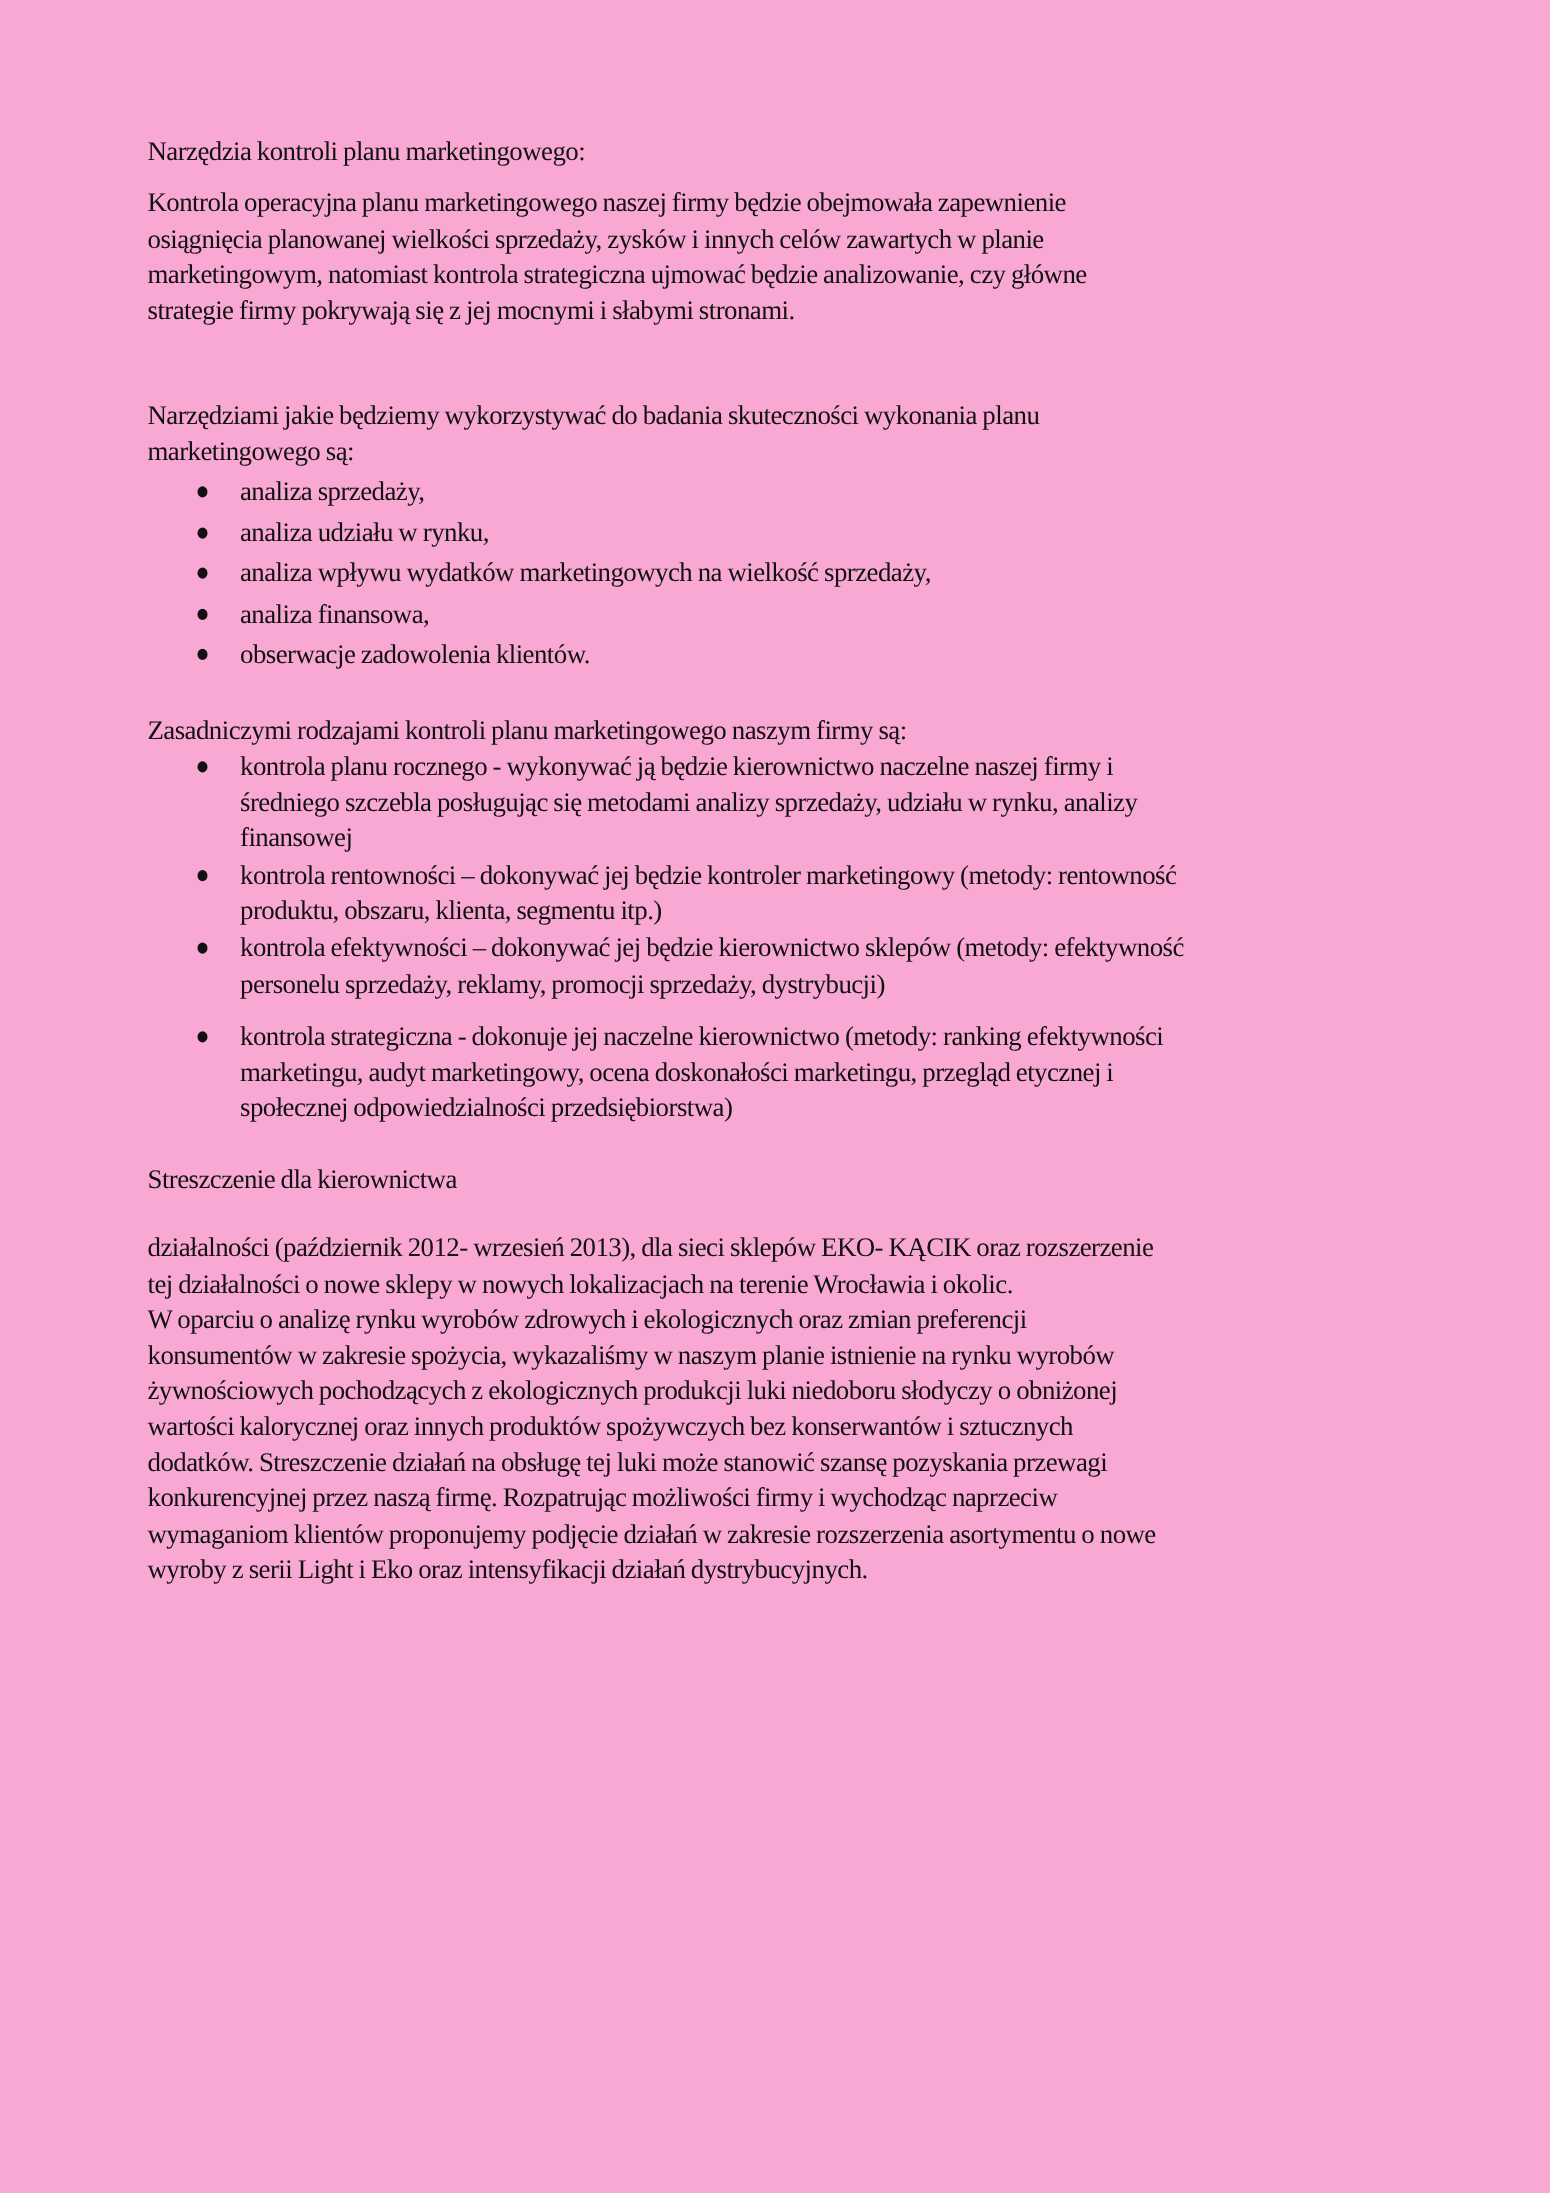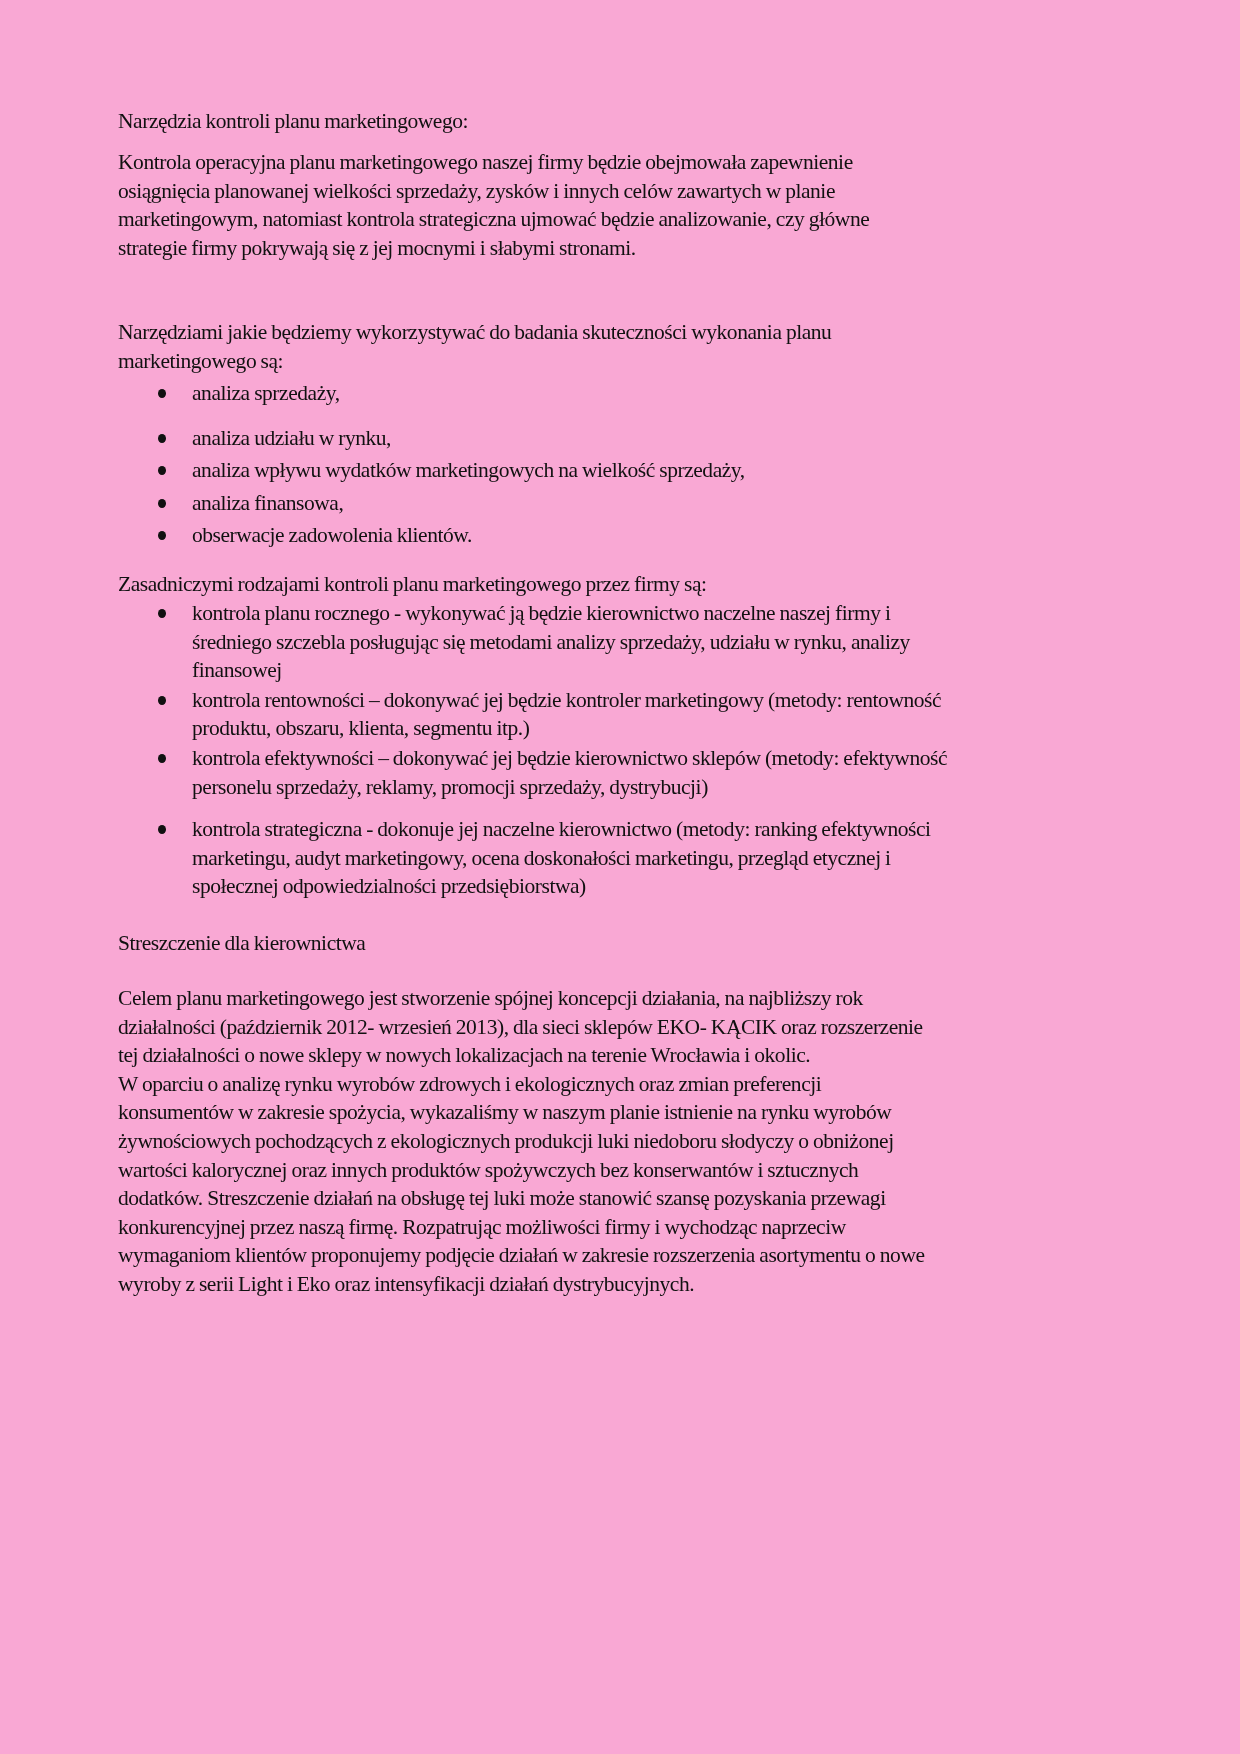--- a/index.html
+++ b/index.html
@@ -79,40 +79,40 @@
   <p class="block" style="top:318px;">
     <span class="line">Narzędziami jakie będziemy wykorzystywać do badania skuteczności wykonania planu</span>
     <span class="line">marketingowego są:</span>
   </p>
 
   <ul class="bullets" style="top:379px;">
     <li>
       <span class="dot"></span>
       <span class="line">analiza sprzedaży,</span>
     </li>
-    <li style="margin-top:16px;">
+    <li style="margin-top:4px;">
       <span class="dot"></span>
       <span class="line">analiza udziału w rynku,</span>
     </li>
     <li style="margin-top:4px;">
       <span class="dot"></span>
       <span class="line">analiza wpływu wydatków marketingowych na wielkość sprzedaży,</span>
     </li>
     <li style="margin-top:4px;">
       <span class="dot"></span>
       <span class="line">analiza finansowa,</span>
     </li>
     <li style="margin-top:4px;">
       <span class="dot"></span>
       <span class="line">obserwacje zadowolenia klientów.</span>
     </li>
   </ul>
 
   <p class="block" style="top:570px;">
-    <span class="line">Zasadniczymi rodzajami kontroli planu marketingowego przez firmy są:</span>
+    <span class="line">Zasadniczymi rodzajami kontroli planu marketingowego naszym firmy są:</span>
   </p>
 
   <ul class="bullets" style="top:599px;">
     <li>
       <span class="dot"></span>
       <span class="line">kontrola planu rocznego - wykonywać ją będzie kierownictwo naczelne naszej firmy i</span>
       <span class="line">średniego szczebla posługując się metodami analizy sprzedaży, udziału w rynku, analizy</span>
       <span class="line">finansowej</span>
     </li>
     <li style="margin-top:1px;">
@@ -131,21 +131,20 @@
       <span class="line">marketingu, audyt marketingowy, ocena doskonałości marketingu, przegląd etycznej i</span>
       <span class="line">społecznej odpowiedzialności przedsiębiorstwa)</span>
     </li>
   </ul>
 
   <p class="block" style="top:929px;">
     <span class="line">Streszczenie dla kierownictwa</span>
   </p>
 
   <p class="block" style="top:984px;">
-    <span class="line">Celem planu marketingowego jest stworzenie spójnej koncepcji działania, na najbliższy rok</span>
     <span class="line">działalności (październik 2012- wrzesień 2013), dla sieci sklepów EKO- KĄCIK oraz rozszerzenie</span>
     <span class="line">tej działalności o nowe sklepy w nowych lokalizacjach na terenie Wrocławia i okolic.</span>
     <span class="line">W oparciu o analizę rynku wyrobów zdrowych i ekologicznych oraz zmian preferencji</span>
     <span class="line">konsumentów w zakresie spożycia, wykazaliśmy w naszym planie istnienie na rynku wyrobów</span>
     <span class="line">żywnościowych pochodzących z ekologicznych produkcji luki niedoboru słodyczy o obniżonej</span>
     <span class="line">wartości kalorycznej oraz innych produktów spożywczych bez konserwantów i sztucznych</span>
     <span class="line">dodatków. Streszczenie działań na obsługę tej luki może stanowić szansę pozyskania przewagi</span>
     <span class="line">konkurencyjnej przez naszą firmę. Rozpatrując możliwości firmy i wychodząc naprzeciw</span>
     <span class="line">wymaganiom klientów proponujemy podjęcie działań w zakresie rozszerzenia asortymentu o nowe</span>
     <span class="line">wyroby z serii Light i Eko oraz intensyfikacji działań dystrybucyjnych.</span>

